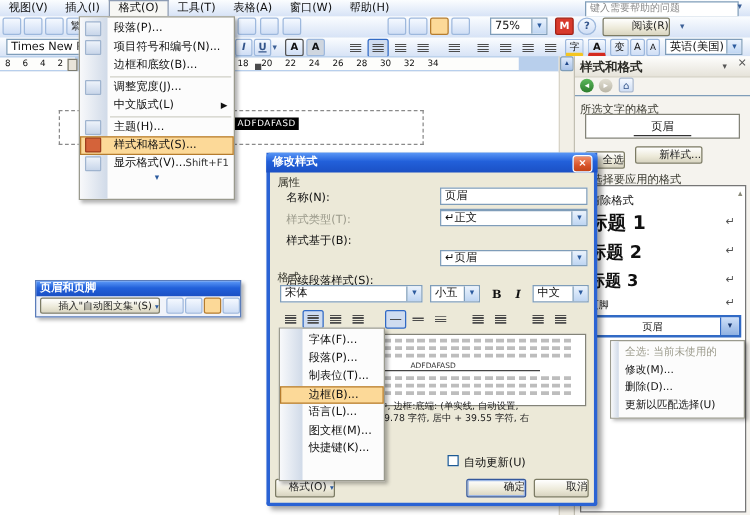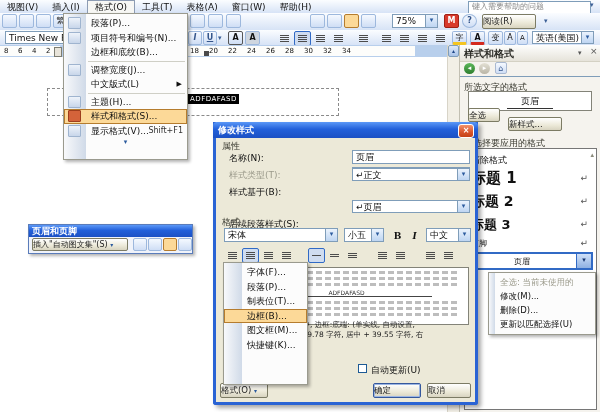--- a/index.html
+++ b/index.html
@@ -13,21 +13,21 @@
     background:linear-gradient(#f5f9ff,#cfdef5);font-size:8px;line-height:12px;text-align:center;color:#34558b;overflow:hidden}
   .ico.orange{border-color:#b57c2e;background:#fcd998}
   .ico.red{background:#d83a2c;border-color:#a02015;color:#fff;font-weight:bold}
   .combo{position:absolute;background:#fff;border:1px solid #7f9db9;font-size:9px;line-height:12px;
     box-sizing:border-box;padding-left:3px;white-space:nowrap;overflow:hidden}
   .combo .dd{position:absolute;right:0;top:0;bottom:0;width:11px;border-left:1px solid #7f9db9;
     background:linear-gradient(#ebf3fd,#bed5f2);color:#2c5b9e;font-size:7px;line-height:11px;text-align:center}
   .combo.dis{background:#f1f0e5;color:#9b9a8b}
   .combo.dis .dd{background:#e9e7dc;color:#b3b1a2;border-left-color:#c5c2b3}
   .xpbtn{position:absolute;background:linear-gradient(#ffffff,#ece9d8 60%,#d8d4c0);border:1px solid #7c7b64;
-    border-radius:2px;font-size:8.5px;text-align:left;box-sizing:border-box;color:#222}
+    border-radius:2px;font-size:8.5px;text-align:right;box-sizing:border-box;color:#222}
   .titlebar{background:linear-gradient(#5b98f7,#2260da 45%,#1b50c4);color:#fff;font-weight:bold;font-size:9px}
   .menuP{position:absolute;background:#fcfcfc;border:1px solid #9a9a8e;box-shadow:2px 2px 3px rgba(0,0,0,.3)}
   .mstrip{position:absolute;left:0;top:0;bottom:0;width:22px;background:linear-gradient(90deg,#f8f9fb,#d0dae8)}
   .fmi{position:relative;height:14.5px;line-height:14.5px;font-size:9px;padding-left:27px;white-space:nowrap}
   .fmi.hl{background:#fcd998;box-shadow:inset 0 0 0 1px #b57c2e}
   .msep{height:1px;background:#cfcfc6;margin:1px 2px 1px 24px}
   .micon{position:absolute;left:4px;top:1px;width:13px;height:12px;border-radius:1px;
     background:linear-gradient(#eef3fa,#c8d6ea);border:1px solid #9fb4cf;box-sizing:border-box}
   .lnico{display:block;width:9px;height:7px;margin:3px auto 0;background:repeating-linear-gradient(#4c4c4c 0 1px,transparent 1px 2px)}
   .tbtn{position:absolute;width:17px;height:15px;box-sizing:border-box;border:1px solid transparent;border-radius:2px}
@@ -280,41 +280,42 @@
     </div>
   </div>
 
   <div class="menuP" style="left:223px;top:262px;width:83px;height:121px;z-index:60">
     <div class="mstrip" style="width:18px"></div>
     <div style="position:relative;padding-top:2px">
       <div class="fmi" style="padding-left:23px"><span>字体(F)...</span></div>
       <div class="fmi" style="padding-left:23px"><span>段落(P)...</span></div>
       <div class="fmi" style="padding-left:23px"><span>制表位(T)...</span></div>
       <div class="fmi hl" style="padding-left:23px"><span>边框(B)...</span></div>
+      <div class="fmi" style="padding-left:23px"><span>语言(L)...</span></div>
       <div class="fmi" style="padding-left:23px"><span>图文框(M)...</span></div>
       <div class="fmi" style="padding-left:23px"><span>快捷键(K)...</span></div>
     </div>
   </div>
 
   <div class="abs" style="left:459px;top:45px;width:141px;height:367px;background:#f5f3ee;border-left:1px solid #c2bfb2;box-sizing:border-box;z-index:20">
     <div class="abs" style="left:0;top:0;width:141px;height:16px;background:linear-gradient(#fefefd,#e6e3da);border-bottom:1px solid #d4d1c4">
       <span class="abs" style="left:4px;top:2px;font-weight:bold;font-size:10px;color:#2b2b26">样式和格式</span>
       <span class="abs" style="left:118px;top:4px;font-size:7px;color:#555">▾</span>
       <span class="abs" style="left:130px;top:1px;font-size:9px;color:#555">×</span>
     </div>
     <div class="abs" style="left:0;top:16px;width:141px;height:15px;border-bottom:1px solid #7f9db9">
       <span class="circ" style="left:4px;top:2px;background:linear-gradient(#5cb85c,#2d7d2d)">◂</span>
       <span class="circ" style="left:19px;top:2px;background:linear-gradient(#e3e0d4,#b9b5a6);color:#fff">▸</span>
       <span class="abs" style="left:35px;top:1px;width:12px;height:12px;border:1px solid #a9b9d1;border-radius:2px;background:linear-gradient(#f5f9ff,#cfdef5);text-align:center;font-size:8px;line-height:11px;color:#34558b;box-sizing:border-box">⌂</span>
     </div>
     <span class="lbl" style="left:4px;top:36px;color:#3a3a30">所选文字的格式</span>
     <div class="abs" style="left:8px;top:46px;width:124px;height:20px;background:#fff;border:1px solid #838378;text-align:center;box-sizing:border-box">
       <span style="display:inline-block;margin-top:3px;font-size:9px;border-bottom:1px solid #333;padding:0 14px">页眉</span>
     </div>
-    <div class="xpbtn" style="left:8px;top:63px;width:32px;height:14px;line-height:12px">全选</div>
+    <div class="xpbtn" style="left:8px;top:76px;width:32px;height:14px;line-height:12px">全选</div>
     <div class="xpbtn" style="left:48px;top:72px;width:54px;height:14px;line-height:12px">新样式...</div>
     <span class="lbl" style="left:4px;top:92px;color:#3a3a30">请选择要应用的格式</span>
     <div class="abs" style="left:4px;top:103px;width:133px;height:262px;background:#fff;border:1px solid #767676;box-sizing:border-box">
       <span class="abs" style="right:2px;top:2px;font-size:7px;color:#8a8a7a">▴</span>
       <div class="abs" style="left:6px;top:5px;font-size:9px">清除格式</div>
       <div class="abs" style="left:6px;top:20px;font-size:15px;font-weight:bold">标题 1</div>
       <span class="ret" style="top:24px">↵</span>
       <div class="abs" style="left:6px;top:44px;font-size:14px;font-weight:bold">标题 2</div>
       <span class="ret" style="top:47px">↵</span>
       <div class="abs" style="left:6px;top:67px;font-size:13px;font-weight:bold">标题 3</div>

